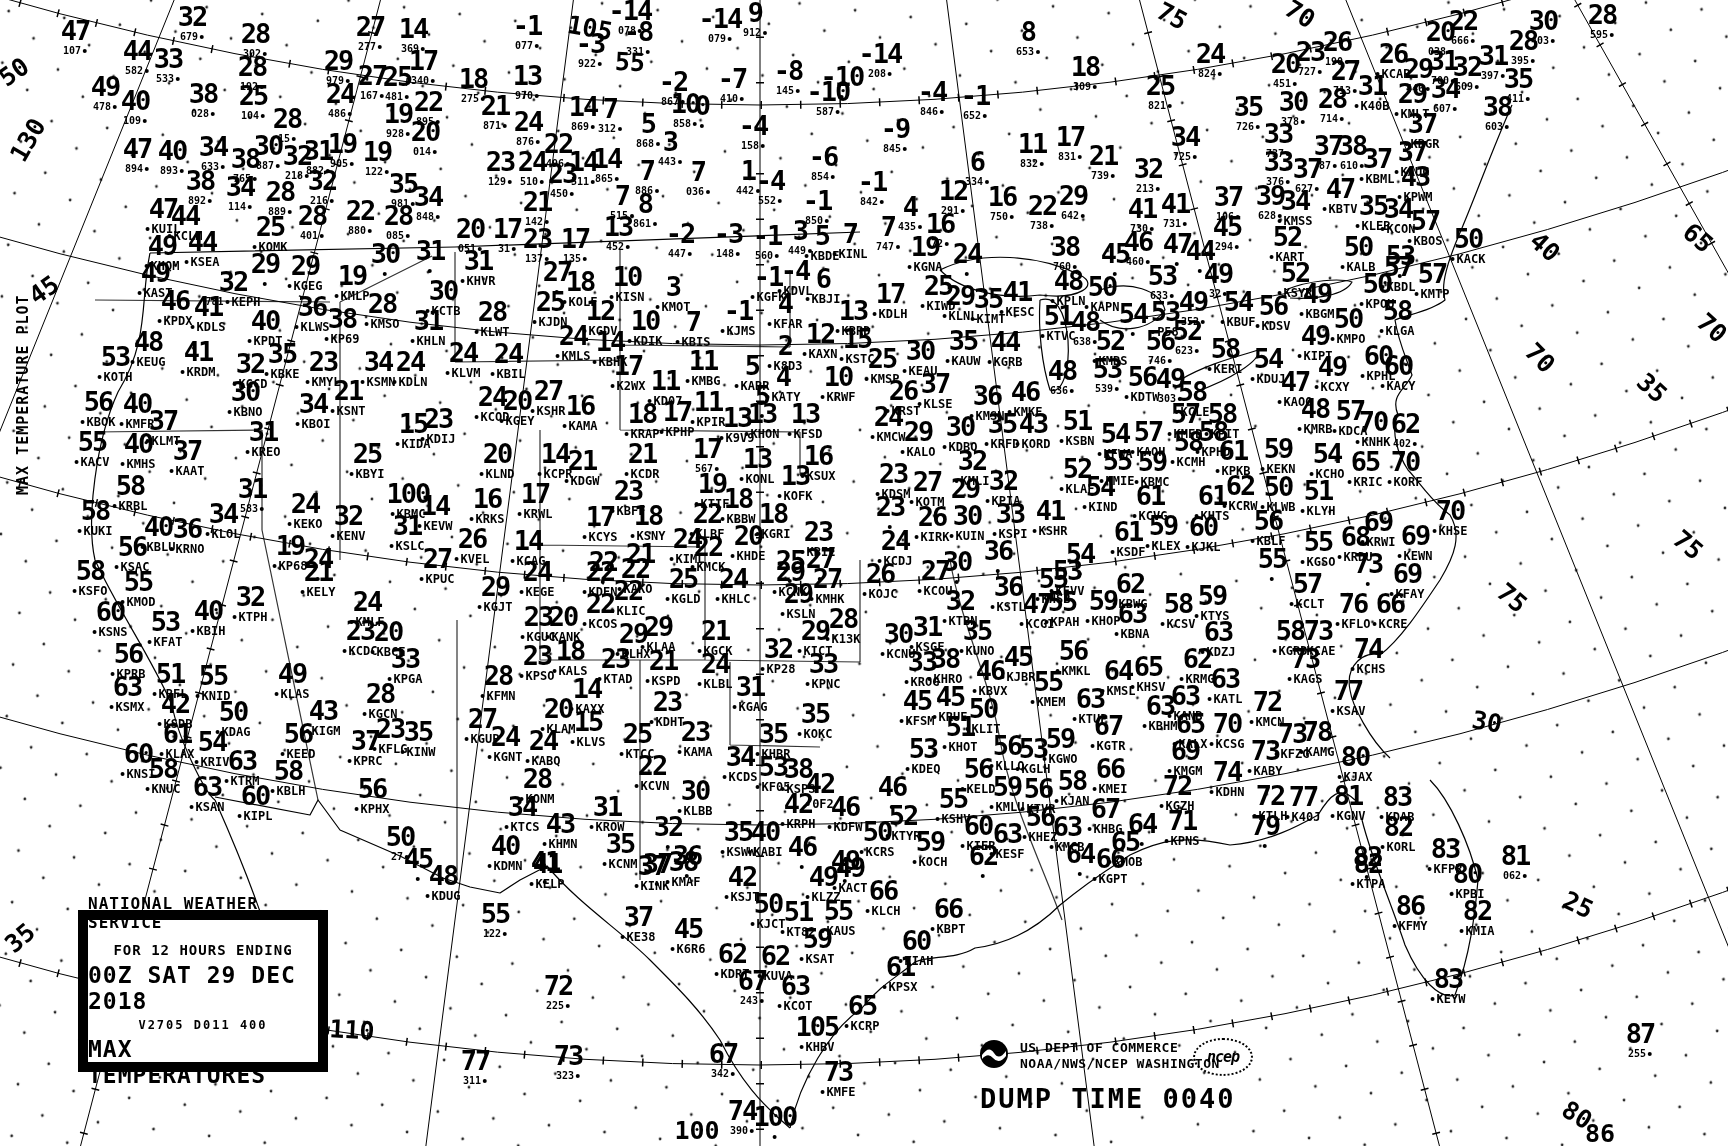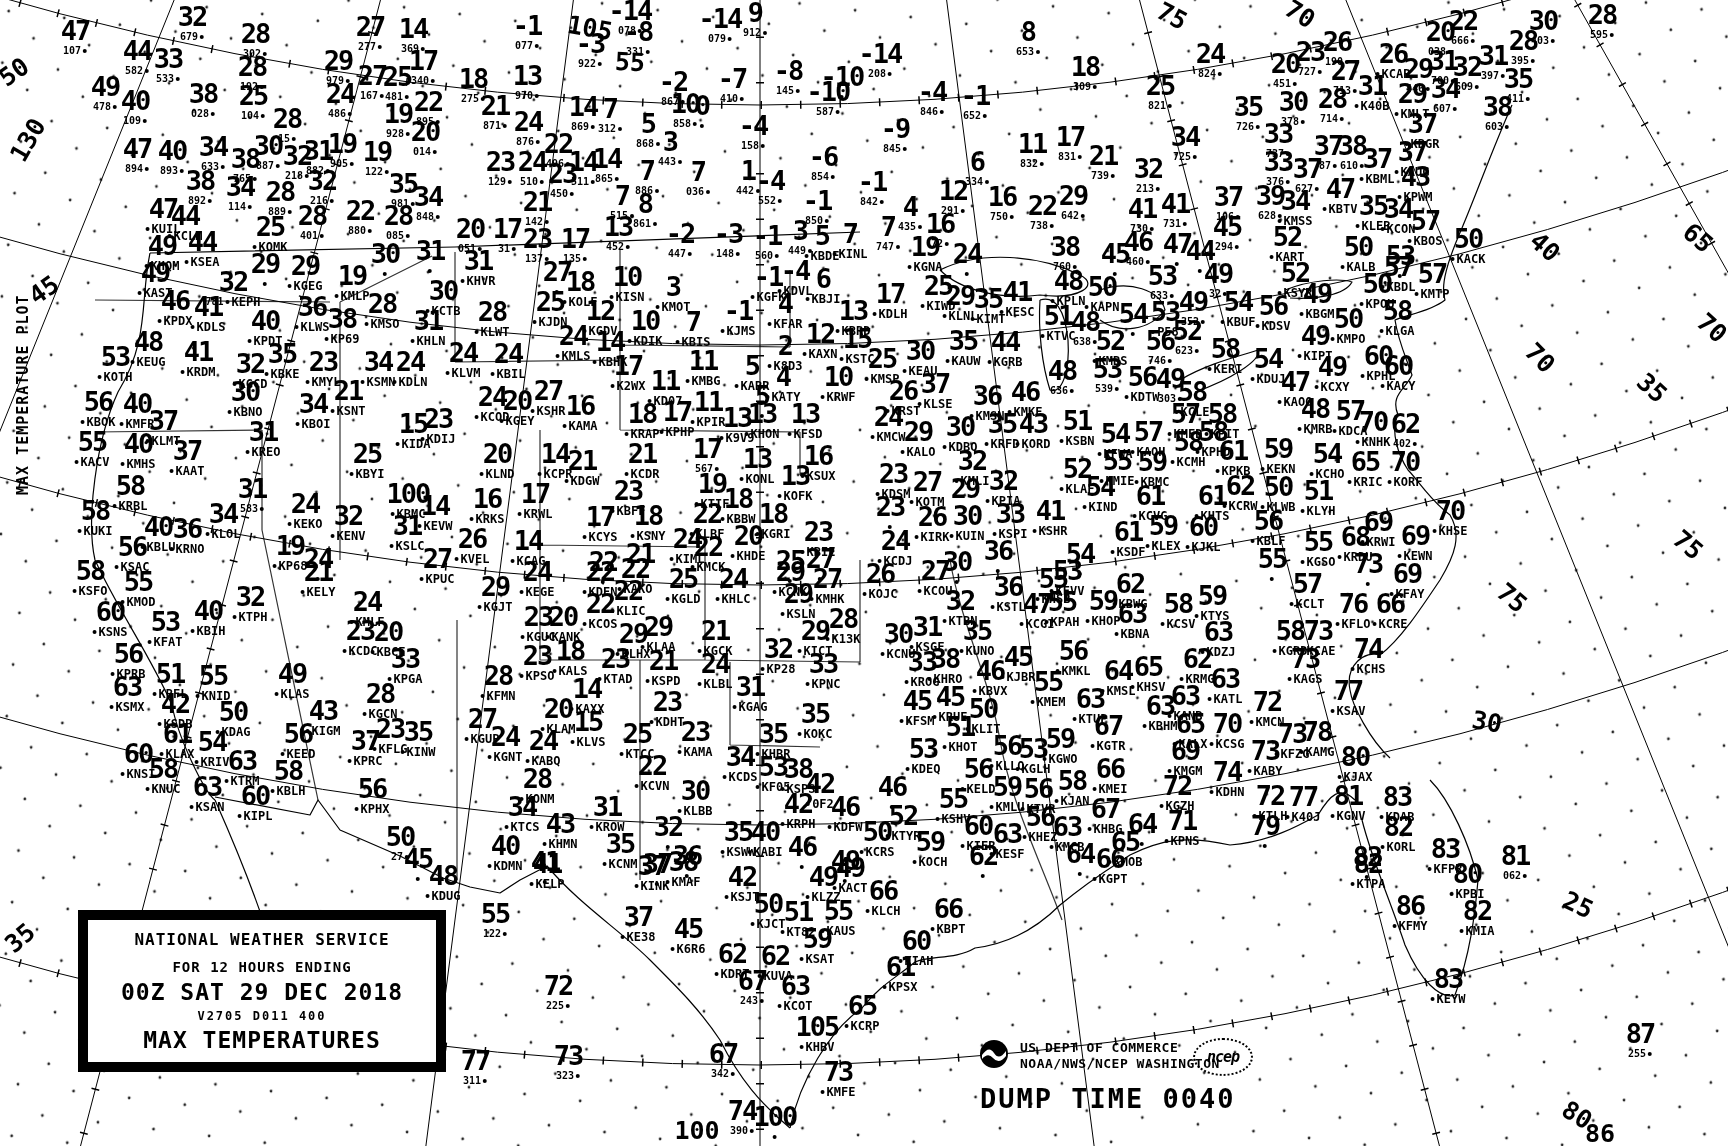--- a/index.html
+++ b/index.html
@@ -10,21 +10,21 @@
       transform:translate(-50%,-13px);line-height:1;white-space:nowrap;z-index:3;}
   .st .t{font-weight:bold;font-size:27px;letter-spacing:-2px;}
   .st .meta{display:flex;align-items:center;gap:2px;margin-top:1px;height:12px;}
   .st .s{font-weight:bold;font-size:10px;}
   .st .dot{width:4px;height:4px;background:#000;border-radius:50%;}
   .st .id{font-weight:bold;font-size:12px;letter-spacing:0px;}
   .gl{position:absolute;font-weight:bold;font-size:25px;z-index:2;transform-origin:center;}
   #side-label{position:absolute;left:14px;top:255px;width:34px;height:280px;z-index:4;
       font-weight:bold;font-size:15px;letter-spacing:1px;
       writing-mode:vertical-rl;transform:rotate(180deg);text-align:center;}
-  #legend{position:absolute;left:78px;top:910px;width:368px;height:162px;background:#fff;
+  #legend{position:absolute;left:78px;top:910px;width:250px;height:162px;background:#fff;
       border:10px solid #000;box-sizing:border-box;z-index:5;display:flex;flex-direction:column;
       align-items:center;justify-content:center;gap:4px;}
   #legend .l1{font-weight:bold;font-size:16px;letter-spacing:1px;}
   #legend .l2{font-weight:bold;font-size:14px;letter-spacing:1px;margin-top:6px;}
   #legend .l3{font-weight:bold;font-size:23px;letter-spacing:1px;}
   #legend .l4{font-weight:bold;font-size:12px;letter-spacing:2px;}
   #legend .l5{font-weight:bold;font-size:23px;letter-spacing:1px;}
   #footer{position:absolute;left:965px;top:1035px;z-index:5;}
   .agency{position:absolute;left:55px;top:5px;font-weight:bold;font-size:13px;line-height:1.2;
           letter-spacing:0.5px;white-space:nowrap;}

